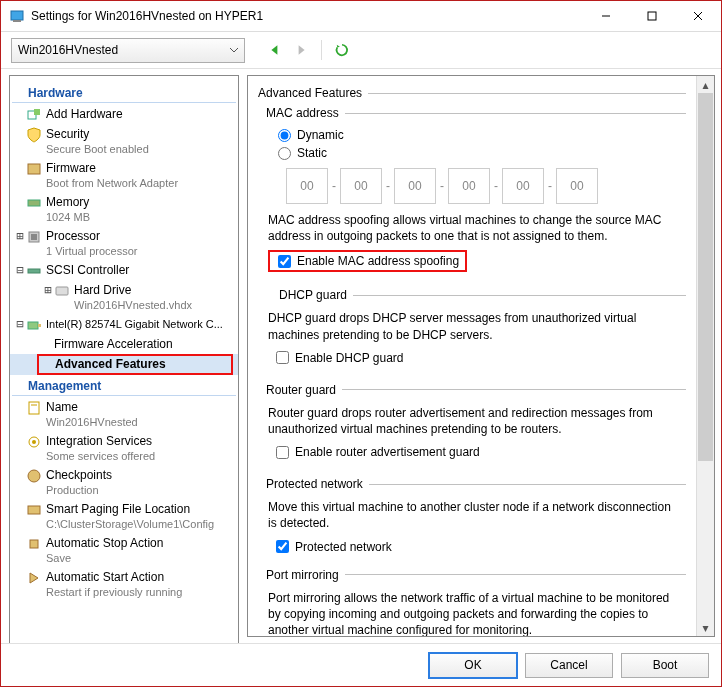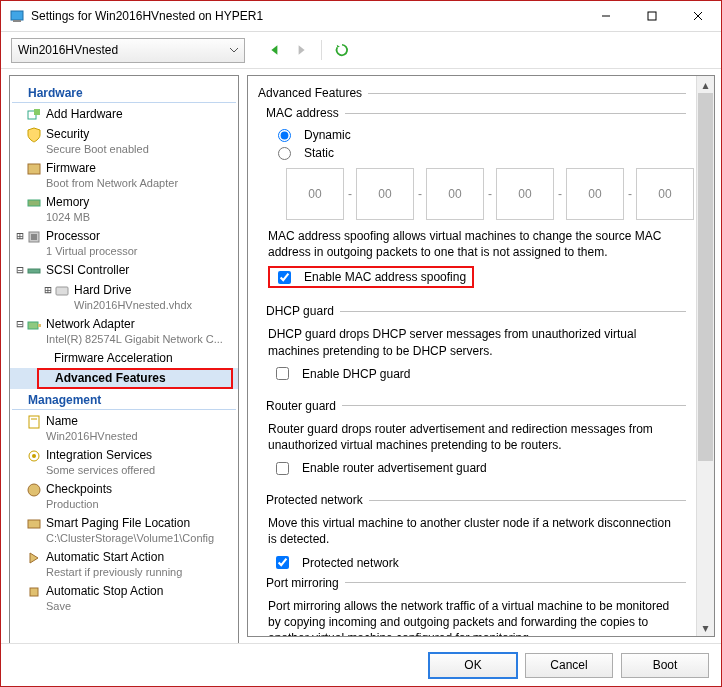--- a/index.html
+++ b/index.html
@@ -202,21 +202,21 @@
   .fieldset-hdr {
     display: flex;
     align-items: center;
     margin: 4px 0 6px 0;
   }
   .fieldset-hdr .lbl { margin-right: 6px; }
   .fieldset-hdr .line { flex: 1; height: 1px; background: #c0c0c0; }
   .radio-row, .check-row {
     display: flex;
     align-items: center;
-    gap: 13px;
+    gap: 6px;
     padding: 2px 0 2px 10px;
   }
   input[type=radio], input[type=checkbox] {
     margin: 0;
     width: 13px;
     height: 13px;
   }
   .mac-fields {
     display: flex;
     align-items: center;
@@ -225,21 +225,21 @@
     color: #888;
   }
   .mac-fields input {
     width: 24px;
     height: 18px;
     border: 1px solid #ccc;
     text-align: center;
     background: #fff;
     color: #888;
     font-size: 12px;
-    padding: 16px;
+    padding: 8px;
   }
   .desc {
     padding: 4px 6px 6px 10px;
     line-height: 1.35;
     font-size: 12px;
   }
   .red-box {
     border: 2px solid #e11;
     padding-right: 6px;
     margin-left: 0;
@@ -421,21 +421,20 @@
             </span>
         </div>
 
         <div class="node">
           <span class="exp">⊟</span>
           <span class="ic"><svg viewBox="0 0 16 16">
                 <rect x="2" y="5" width="10" height="7" fill="#8fc97f" stroke="#4a7"></rect>
                 <rect x="12" y="7" width="3" height="3" fill="#e0c070"></rect>
               </svg></span>
           <span class="txt">
-              <div>Network Adapter</div>
               <div class="sub">Intel(R) 82574L Gigabit Network C...</div>
             </span>
         </div>
         <div class="node child2">
           <span class="txt">
               <div>Firmware Acceleration</div>
             </span>
         </div>
         <div class="node child2 sel sel-highlight" style="position:relative">
           <span class="txt" style="color:#0b5aa0">
@@ -484,35 +483,35 @@
                 <rect x="2" y="4" width="12" height="8" fill="#e0c070" stroke="#a07030"></rect>
               </svg></span>
           <span class="txt">
               <div>Smart Paging File Location</div>
               <div class="sub">C:\ClusterStorage\Volume1\Config</div>
             </span>
         </div>
         <div class="node">
           <span class="exp"></span>
           <span class="ic"><svg viewBox="0 0 16 16">
+                <rect x="4" y="4" width="8" height="8" fill="#e0c070" stroke="#a07030"></rect>
+              </svg></span>
+          <span class="txt">
+              <div>Automatic Stop Action</div>
+              <div class="sub">Save</div>
+            </span>
+        </div>
+        <div class="node">
+          <span class="exp"></span>
+          <span class="ic"><svg viewBox="0 0 16 16">
                 <path d="M4 3 L12 8 L4 13 Z" fill="#e0c070" stroke="#a07030"></path>
               </svg></span>
           <span class="txt">
               <div>Automatic Start Action</div>
               <div class="sub">Restart if previously running</div>
-            </span>
-        </div>
-        <div class="node">
-          <span class="exp"></span>
-          <span class="ic"><svg viewBox="0 0 16 16">
-                <rect x="4" y="4" width="8" height="8" fill="#e0c070" stroke="#a07030"></rect>
-              </svg></span>
-          <span class="txt">
-              <div>Automatic Stop Action</div>
-              <div class="sub">Save</div>
             </span>
         </div>
 
       </div>
     </div>
 
     <div class="panel-wrap">
       <div class="panel">
         <div class="panel-content">
 
@@ -544,21 +543,21 @@
           <div class="desc">MAC address spoofing allows virtual machines to change the source MAC address in outgoing packets to one that is not assigned to them.</div>
           <div style="padding-left:10px">
             <span class="red-box">
               <span class="check-row">
                 <input type="checkbox" checked="" style="">
                 <span>Enable MAC address spoofing</span>
               </span>
             </span>
           </div>
 
-          <div class="fieldset-hdr" style="margin:16px 0 4px 8px">
+          <div class="fieldset-hdr" style="margin:16px 0 4px 21px">
             <span class="lbl">DHCP guard</span>
             <span class="line"></span>
           </div>
           <div class="desc">DHCP guard drops DHCP server messages from unauthorized virtual machines pretending to be DHCP servers.</div>
           <div class="check-row" style="padding-left:18px">
             <input type="checkbox" style="">
             <span>Enable DHCP guard</span>
           </div>
 
           <div class="fieldset-hdr" style="margin:16px 0 4px 8px">
@@ -574,21 +573,21 @@
           <div class="fieldset-hdr" style="margin:16px 0 4px 8px">
             <span class="lbl">Protected network</span>
             <span class="line"></span>
           </div>
           <div class="desc">Move this virtual machine to another cluster node if a network disconnection is detected.</div>
           <div class="check-row" style="padding-left:18px">
             <input type="checkbox" checked="" style="">
             <span>Protected network</span>
           </div>
 
-          <div class="fieldset-hdr" style="margin:4px 0 4px 8px">
+          <div class="fieldset-hdr" style="margin:12px 0 4px 8px">
             <span class="lbl">Port mirroring</span>
             <span class="line"></span>
           </div>
           <div class="desc">Port mirroring allows the network traffic of a virtual machine to be monitored by copying incoming and outgoing packets and forwarding the copies to another virtual machine configured for monitoring.</div>
           <div class="mirror-row">
             
             
           </div>
 
         </div>

